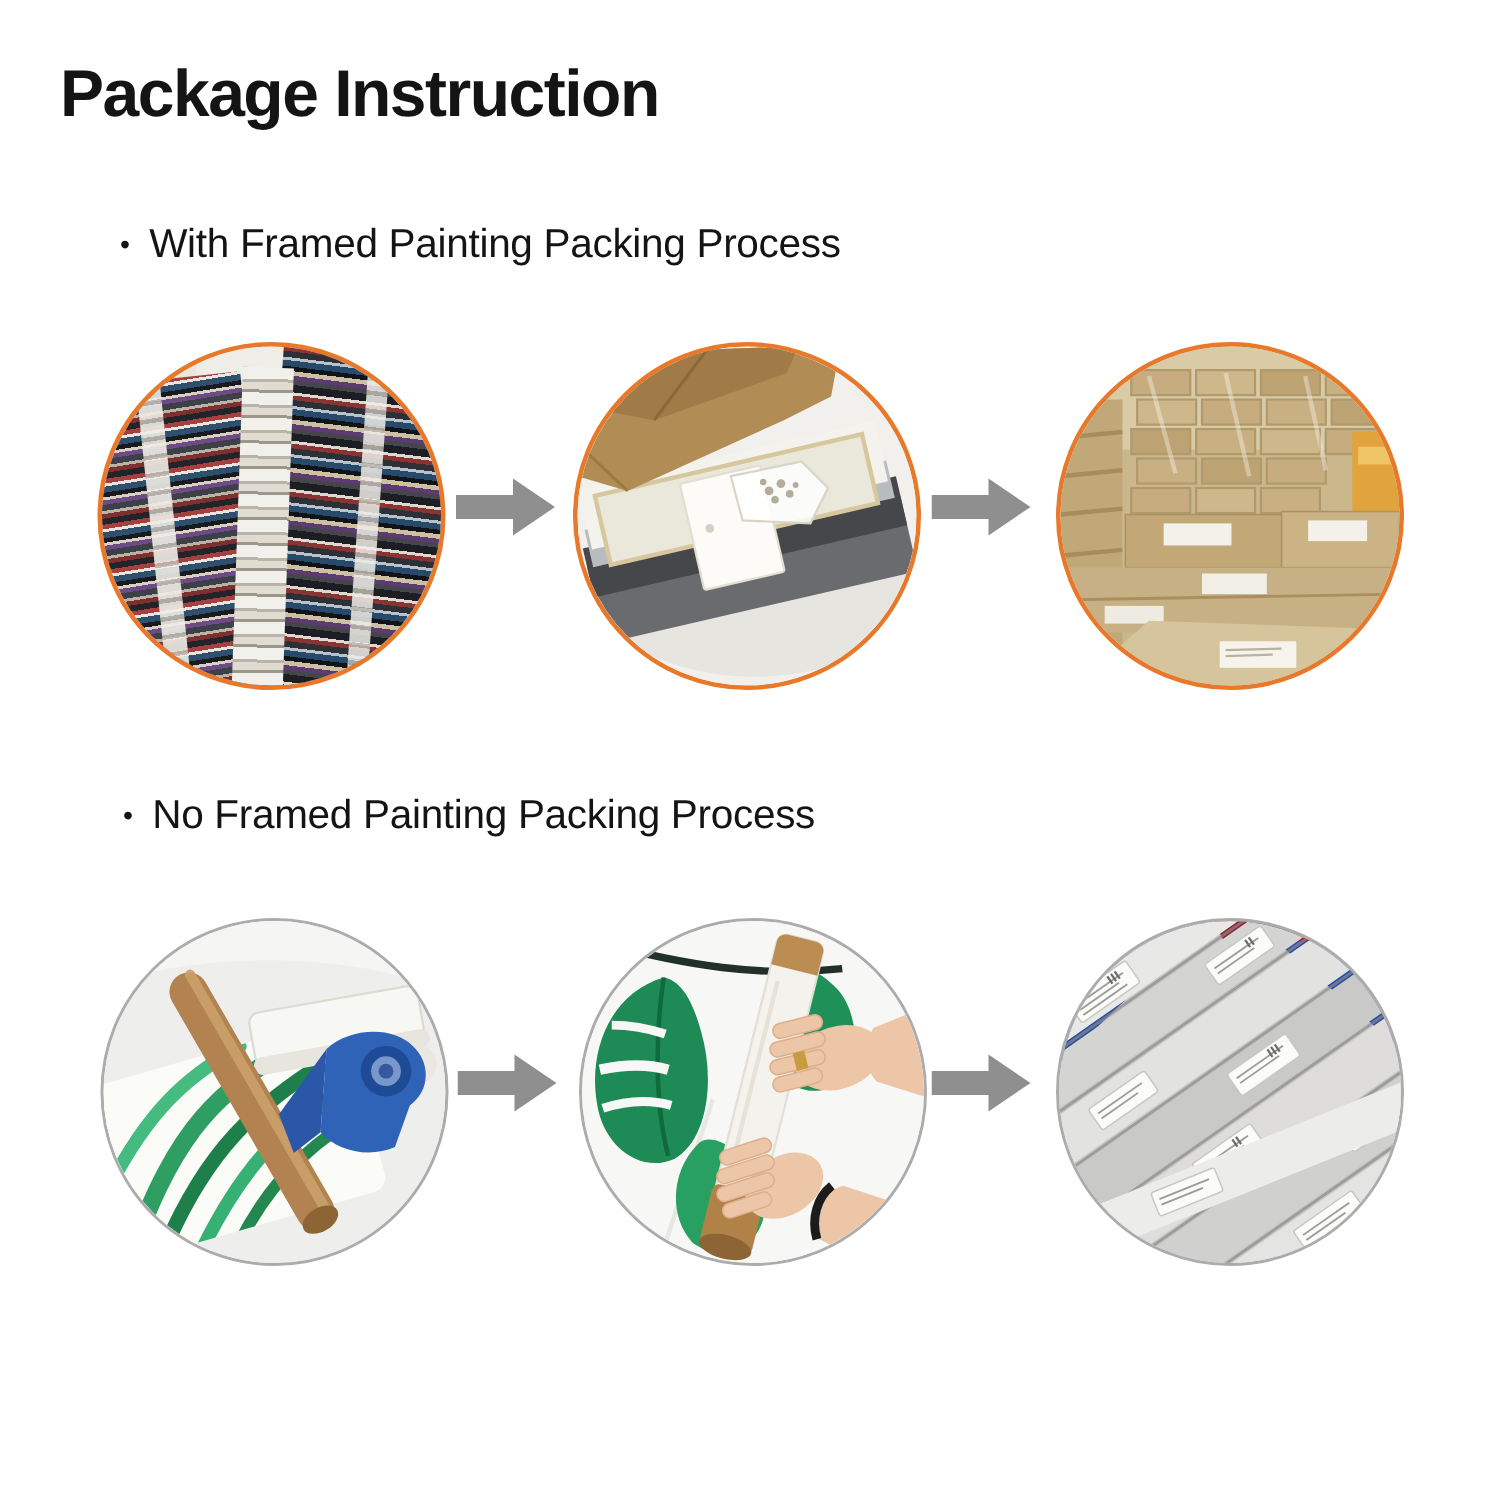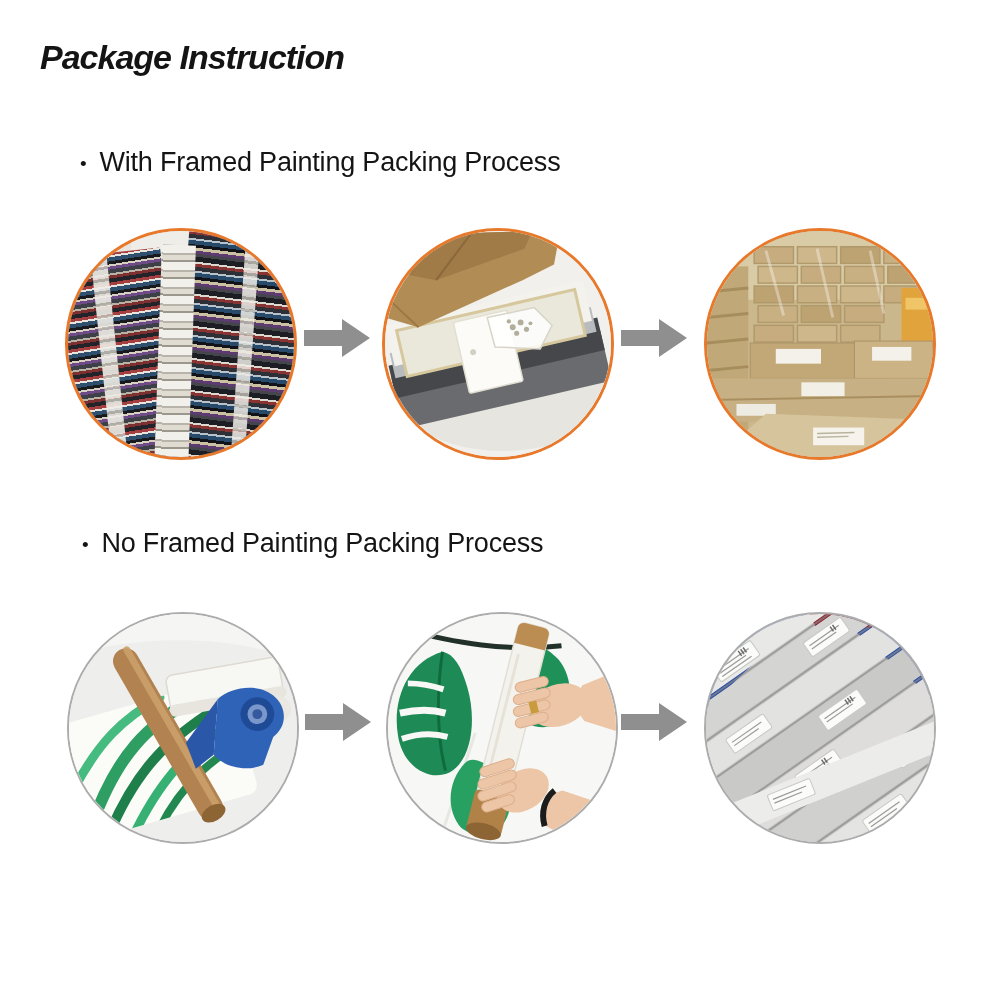--- a/index.html
+++ b/index.html
@@ -1,22 +1,22 @@
 <!DOCTYPE html>
 <html><head>
 <meta charset="utf-8">
 <style>
   html,body{margin:0;padding:0;}
   body{
     width:1000px;height:1000px;background:#ffffff;position:relative;
     font-family:"Liberation Sans", sans-serif;color:#141414;overflow:hidden;
   }
   .title{
-    position:absolute;left:40px;top:38px;font-size:34px;font-weight:700;
-    letter-spacing:-1px;color:#141414;font-style:italic;
+    position:absolute;left:40px;top:38px;font-size:44px;font-weight:700;
+    letter-spacing:-1px;color:#141414;
   }
   .section-heading{
     position:absolute;display:flex;align-items:center;font-size:27px;
     letter-spacing:-0.2px;color:#141414;white-space:nowrap;
   }
   .bullet{font-size:19px;margin-right:13px;position:relative;top:1px;}
   .circle{
     position:absolute;width:232px;height:232px;border-radius:50%;
     overflow:hidden;box-sizing:border-box;background:#eee;
   }

